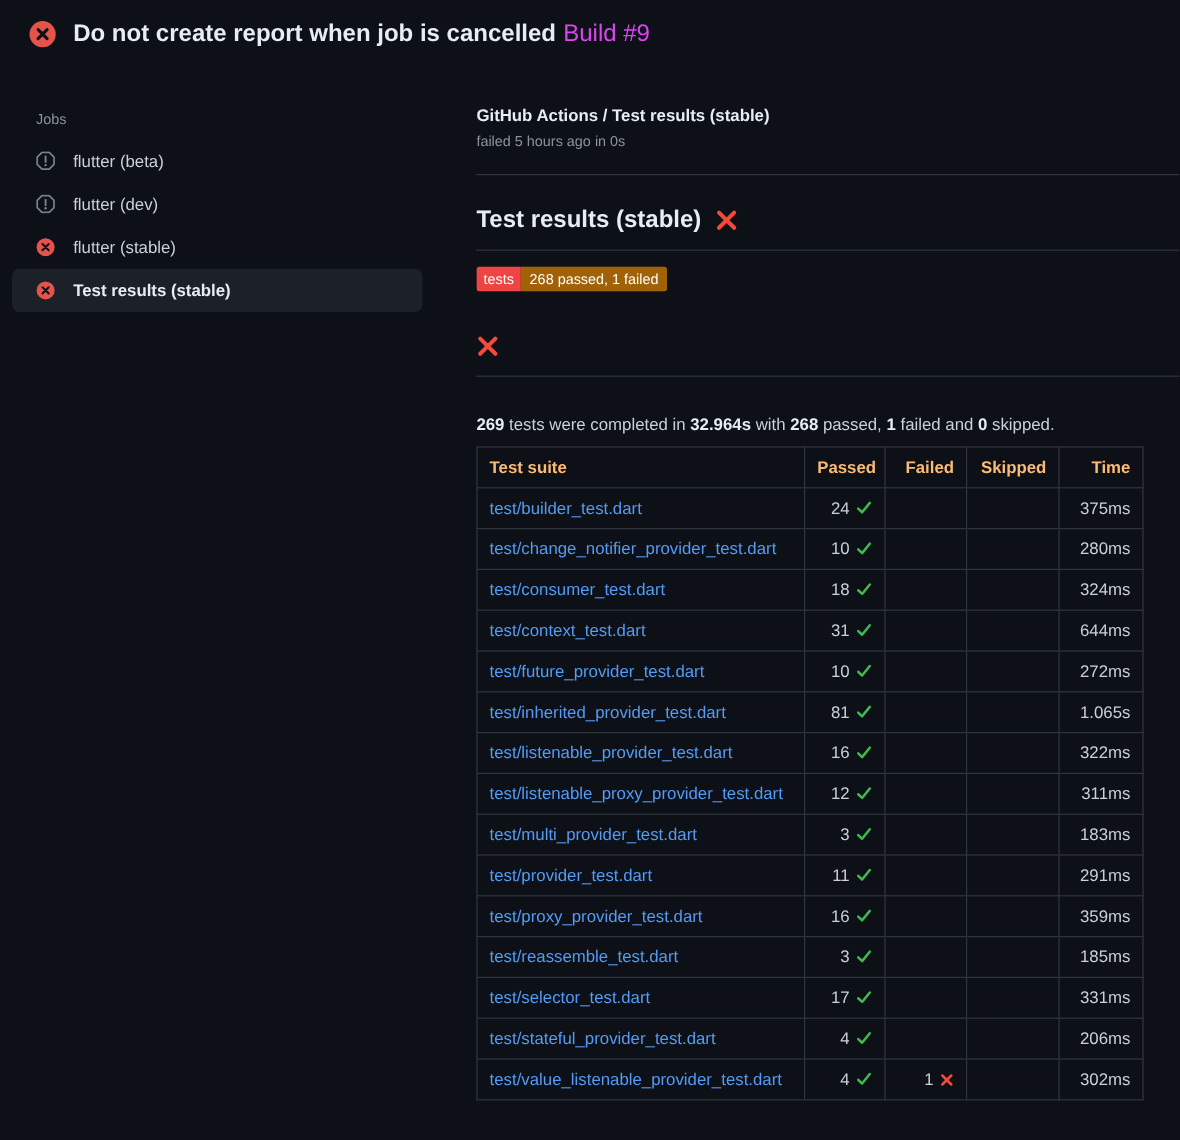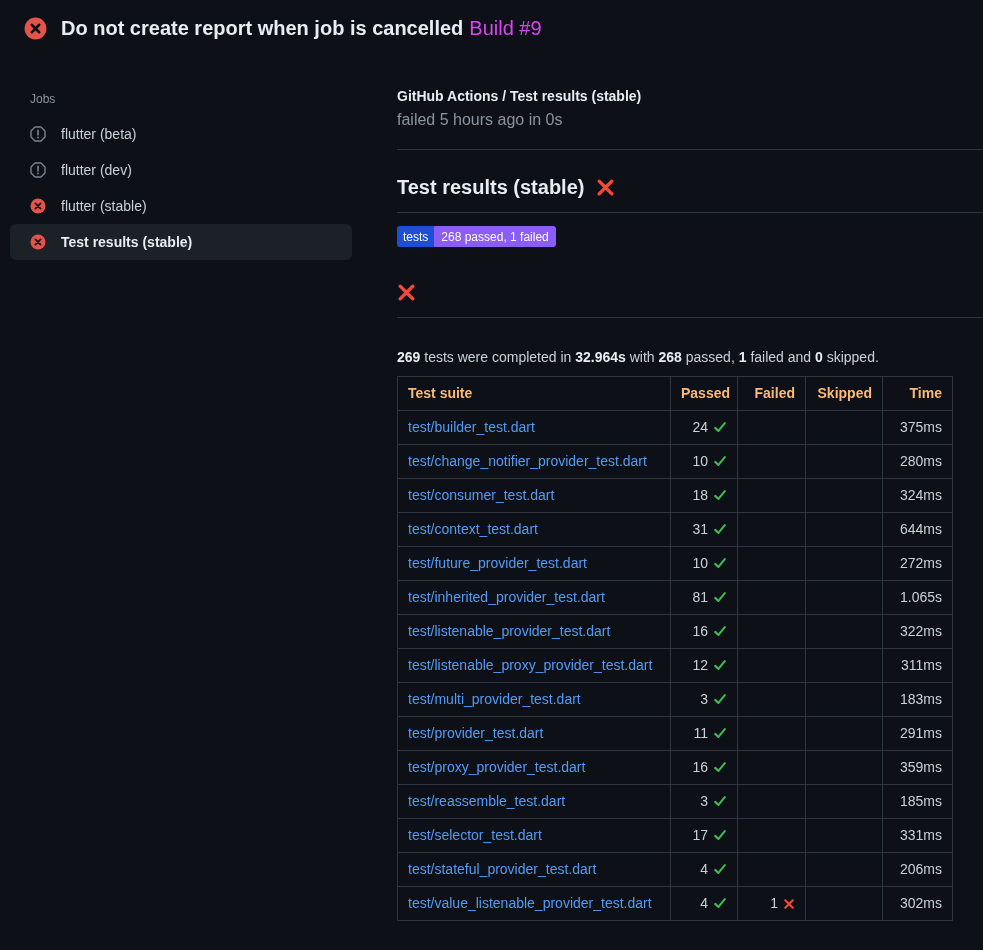--- a/index.html
+++ b/index.html
@@ -33,21 +33,21 @@
     border-radius: 6px;
     font-size: 14px; color: #c9d1d9;
     cursor: pointer;
   }
   .side-item.selected { background: #1c2128; font-weight: 700; color: #e6edf3; }
   .jobs-label { color: #8b949e; font-size: 12px; padding: 22px 0 10px 30px; }
   #summary-item { margin-bottom: 4px; }
 
   
   .run-title { font-size: 14px; font-weight: 700; color: #e6edf3; }
-  .run-meta  { font-size: 16px; color: #8b949e; margin-top: 7px; }
+  .run-meta  { font-size: 12px; color: #8b949e; margin-top: 7px; }
   .divider   { height: 1px; background: #30363d; }
   .d1 { margin-top: 20px; }
   .d2 { margin-top: 13px; }
   .d3 { margin-top: 15px; }
 
   .section-title {
     display: flex; align-items: center; gap: 12px;
     margin-top: 26px;
     font-size: 20px; font-weight: 700; color: #e6edf3;
   }
@@ -148,22 +148,22 @@
       <span>Test results (stable)</span>
       <span>
         <svg width="19" height="19" viewBox="0 0 18 18">
           <path d="M3 3 L15 15 M15 3 L3 15" stroke="#f5493a" stroke-width="3.2" stroke-linecap="round"></path>
         </svg>
       </span>
     </div>
     <div class="divider d2"></div>
 
     <div class="badge">
-      <span class="k" style="background:#1d4ed8">tests</span>
-      <span class="v" style="background:#8b5cf6">268 passed, 1 failed</span>
+      <span class="k" style="background:#ef4444">tests</span>
+      <span class="v" style="background:#a16207">268 passed, 1 failed</span>
     </div>
 
     <div class="section-title report-title">
       <span>
         <svg width="19" height="19" viewBox="0 0 18 18">
           <path d="M3 3 L15 15 M15 3 L3 15" stroke="#f5493a" stroke-width="3.2" stroke-linecap="round"></path>
         </svg>
       </span>
     </div>
     <div class="divider d3"></div>

